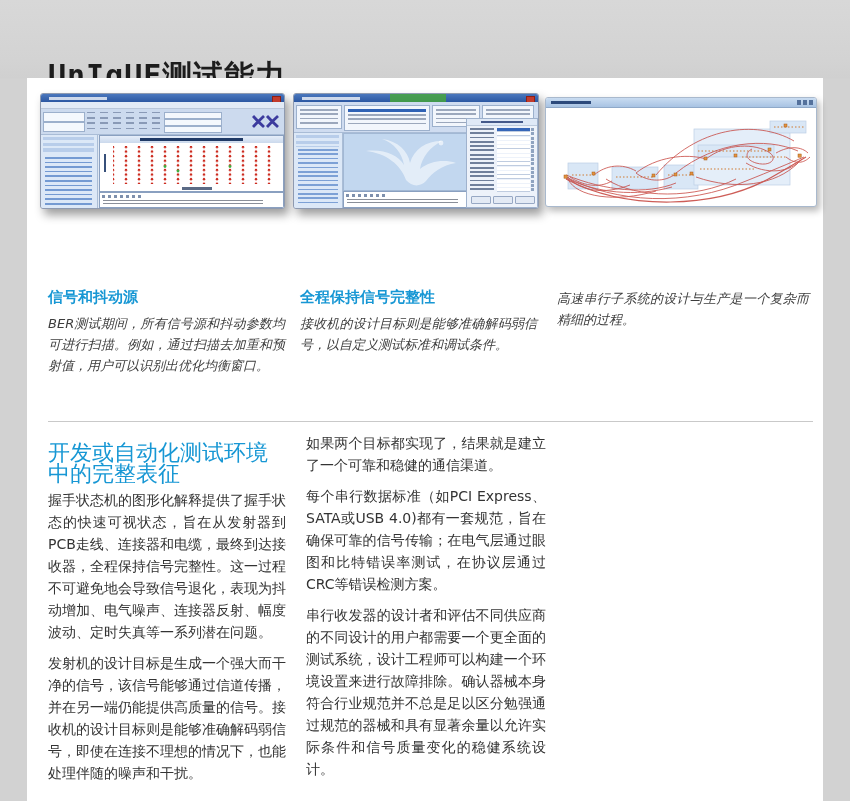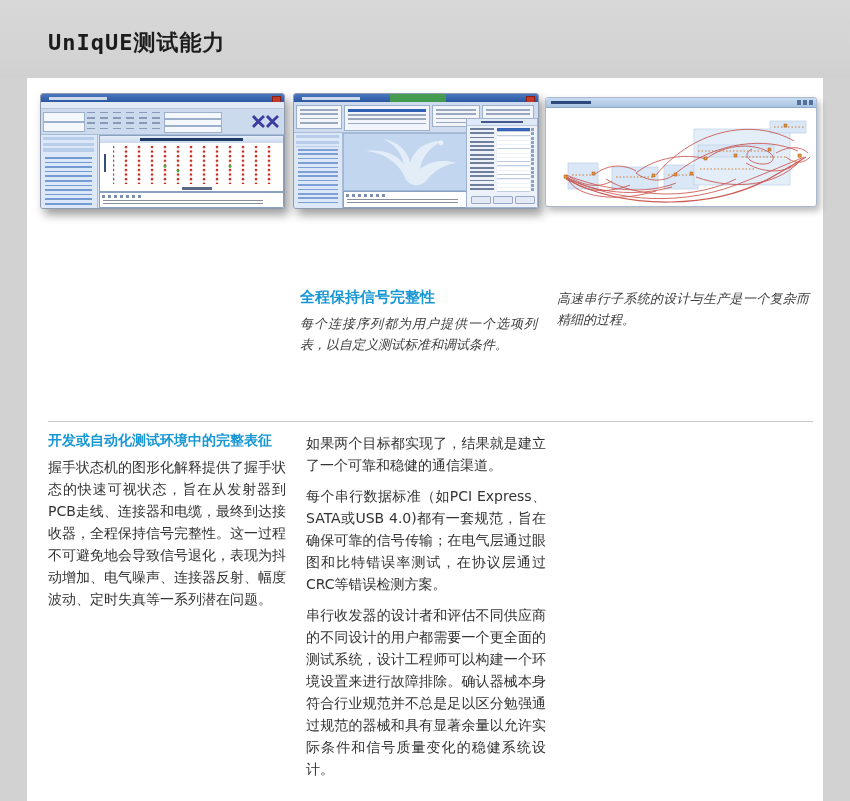--- a/index.html
+++ b/index.html
@@ -1,21 +1,21 @@
 <!DOCTYPE html>
 <html><head>
 <meta charset="utf-8">
 <style>
   html,body{margin:0;padding:0;background:#d2d2d2;}
   #stage{position:relative;width:850px;height:801px;overflow:hidden;
          background:linear-gradient(180deg,#d8d8d8 0px,#d3d3d3 60px,#d0d0d0 78px,#d2d2d2 79px);
          font-family:"DejaVu Sans","Liberation Sans",sans-serif;}
   
-  .page-title{position:absolute;left:48px;top:28px;font-family:"DejaVu Sans Mono","DejaVu Sans",sans-serif;
-              font-size:22px;font-weight:bold;color:#1c1c1c;letter-spacing:1px;}
+  .page-title{position:absolute;left:48px;top:56px;font-family:"DejaVu Sans Mono","DejaVu Sans",sans-serif;
+              font-size:30px;font-weight:bold;color:#1c1c1c;letter-spacing:1px;}
   .card{position:absolute;left:27px;top:78px;width:796px;height:723px;background:#ffffff;}
   
   .shot{position:absolute;border-radius:3px;box-shadow:4px 6px 10px rgba(0,0,0,0.38);overflow:hidden;}
   .shot1{left:13px;top:15px;width:243px;height:114px;background:#dfe8f4;border:1px solid #8e9ab0;}
   .shot2{left:266px;top:15px;width:244px;height:114px;background:#d6e2f2;border:1px solid #8e9ab0;}
   .shot3{left:518px;top:19px;width:270px;height:108px;background:#ffffff;border:1px solid #a9b9cd;
          box-shadow:3px 4px 7px rgba(0,0,0,0.28);}
   .tbar{position:absolute;left:0;top:0;right:0;height:8px;background:linear-gradient(180deg,#4a77bd,#2b57a2);}
   .tbar-text{position:absolute;left:8px;top:2.5px;width:58px;height:3px;background:rgba(255,255,255,0.75);}
   .tclose{position:absolute;right:3px;top:1.5px;width:7px;height:5px;background:#c23a2c;border:1px solid #8e1f15;}
@@ -72,21 +72,21 @@
   .s3-tbtns{position:absolute;right:3px;top:2px;width:16px;height:4.5px;
      background:repeating-linear-gradient(90deg,#54719c 0 4px,transparent 4px 6px);}
   
   .cap{position:absolute;top:210px;}
   .cap-h{font-size:15px;font-weight:bold;color:#1797d4;margin-bottom:6px;}
   .cap-b{font-size:13px;font-style:italic;color:#3d3d3d;line-height:21px;text-align:justify;}
   
   .divider{position:absolute;left:21px;top:343px;width:765px;height:1px;background:#c9c9c9;}
   
   .bcol{position:absolute;top:352px;}
-  .b-h{font-size:14px;font-weight:bold;color:#1797d4;line-height:21px;margin-bottom:5px;}
+  .b-h{font-size:22px;font-weight:normal;color:#1797d4;line-height:21px;margin-bottom:5px;margin-top:12px;}
   .b-p{font-size:14px;color:#333333;line-height:22px;text-align:justify;margin:0 0 9px 0;}
   .mid-first{padding-top:2px;}
 </style>
 </head>
 <body>
 
 <div id="stage">
 
   <div class="page-title">UnIqUE测试能力</div>
 
@@ -240,33 +240,38 @@
           <rect x="188" y="47" width="3" height="3"></rect>
             <rect x="222" y="41" width="3" height="3"></rect>
           <rect x="252" y="47" width="3.2" height="3.2"></rect>
             <rect x="238" y="17" width="3" height="3"></rect>
           <rect x="158" y="50" width="3" height="3"></rect>
             <rect x="128" y="66" width="3" height="3"></rect>
         </g>
       </svg>
     </div>
 
+    <div class="cap" style="left:21px;width:237px;">
+      <div class="cap-h">信号和抖动源</div>
+      <div class="cap-b">BER测试期间，所有信号源和抖动参数均可进行扫描。例如，通过扫描去加重和预射值，用户可以识别出优化均衡窗口。</div>
+    </div>
     <div class="cap" style="left:273px;width:237px;">
       <div class="cap-h">全程保持信号完整性</div>
-      <div class="cap-b">每个连接序列都为用户提供一个选项列表，以自定义测试标准和调试条件。</div>
+      <div class="cap-b">接收机的设计目标则是能够准确解码弱信号，以自定义测试标准和调试条件。</div>
     </div>
     <div class="cap" style="left:530px;width:252px;">
       <div class="cap-b">高速串行子系统的设计与生产是一个复杂而精细的过程。</div>
     </div>
 
     <div class="divider"></div>
 
     <div class="bcol" style="left:21px;width:238px;">
       <div class="b-h">开发或自动化测试环境中的完整表征</div>
       <p class="b-p">握手状态机的图形化解释提供了握手状态的快速可视状态，旨在从发射器到PCB走线、连接器和电缆，最终到达接收器，全程保持信号完整性。这一过程不可避免地会导致信号退化，表现为抖动增加、电气噪声、连接器反射、幅度波动、定时失真等一系列潜在问题。</p>
+      <p class="b-p">发射机的设计目标是生成一个强大而干净的信号，该信号能够通过信道传播，并在另一端仍能提供高质量的信号。接收机的设计目标则是能够准确解码弱信号，即使在连接不理想的情况下，也能处理伴随的噪声和干扰。</p>
     </div>
 
     <div class="bcol mid-first" style="left:273px;width:240px;margin-left:6px;">
       <p class="b-p">如果两个目标都实现了，结果就是建立了一个可靠和稳健的通信渠道。</p>
       <p class="b-p">每个串行数据标准（如PCI Express、SATA或USB 4.0)都有一套规范，旨在确保可靠的信号传输；在电气层通过眼图和比特错误率测试，在协议层通过CRC等错误检测方案。</p>
       <p class="b-p">串行收发器的设计者和评估不同供应商的不同设计的用户都需要一个更全面的测试系统，设计工程师可以构建一个环境设置来进行故障排除。确认器械本身符合行业规范并不总是足以区分勉强通过规范的器械和具有显著余量以允许实际条件和信号质量变化的稳健系统设计。</p>
     </div>
 
 
   </div>

